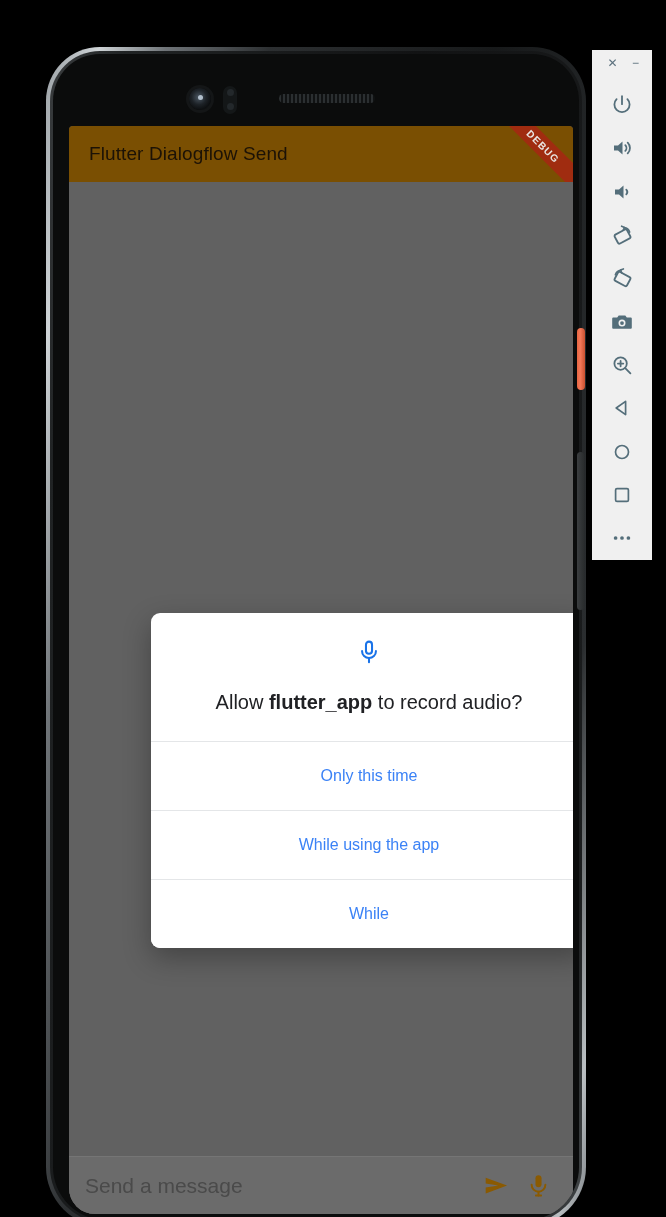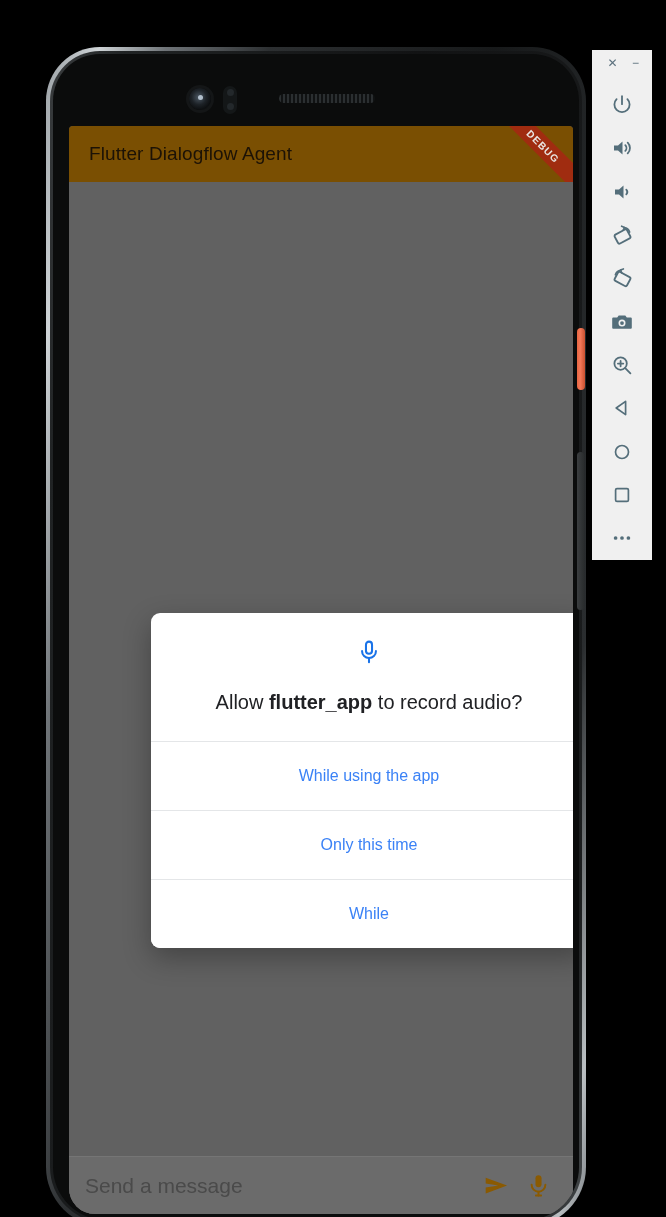--- a/index.html
+++ b/index.html
@@ -289,42 +289,42 @@
     <div class="device-inner">
       <div class="bezel">
 
         <div class="cam"></div>
         <div class="sensor"></div>
         <div class="speaker"></div>
 
         <div class="screen">
 
           <div class="appbar">
-            <div class="appbar-title">Flutter Dialogflow Agent</div>
+            <div class="appbar-title">Flutter Dialogflow Send</div>
             <div class="debug-ribbon">DEBUG</div>
           </div>
 
           <div class="body-area">
 
             <div class="scrim"></div>
 
             <div class="dialog">
               <div class="dlg-head">
                 <div class="dlg-icon">
                   <svg width="26" height="26" viewBox="0 0 24 24">
                     <rect x="9.2" y="2.4" width="5.6" height="11.2" rx="2.8" fill="none" stroke="#1a73e8" stroke-width="1.9"></rect>
                     <path d="M5.6 11.2 a6.4 6.4 0 0 0 12.8 0" fill="none" stroke="#1a73e8" stroke-width="1.9" stroke-linecap="round"></path>
                     <path d="M12 17.6 L12 21.4" stroke="#1a73e8" stroke-width="1.9" stroke-linecap="round"></path>
                   </svg>
                 </div>
                 <div class="dlg-msg"><span>Allow </span><b>flutter_app</b><span> to record audio?</span></div>
               </div>
 
+              <div class="dlg-btn">Only this time</div>
               <div class="dlg-btn">While using the app</div>
-              <div class="dlg-btn">Only this time</div>
               <div class="dlg-btn">While</div>
             </div>
 
             <div class="inputbar">
               <div class="input-placeholder">Send a message</div>
 
               <div class="icon-btn">
                 <svg width="27" height="27" viewBox="0 0 24 24">
                   <path d="M2.4 5.0 L21.4 12 L2.4 19.0 L2.4 13.7 L13.6 12 L2.4 10.3 Z" fill="#8a5a02"></path>
                 </svg>

